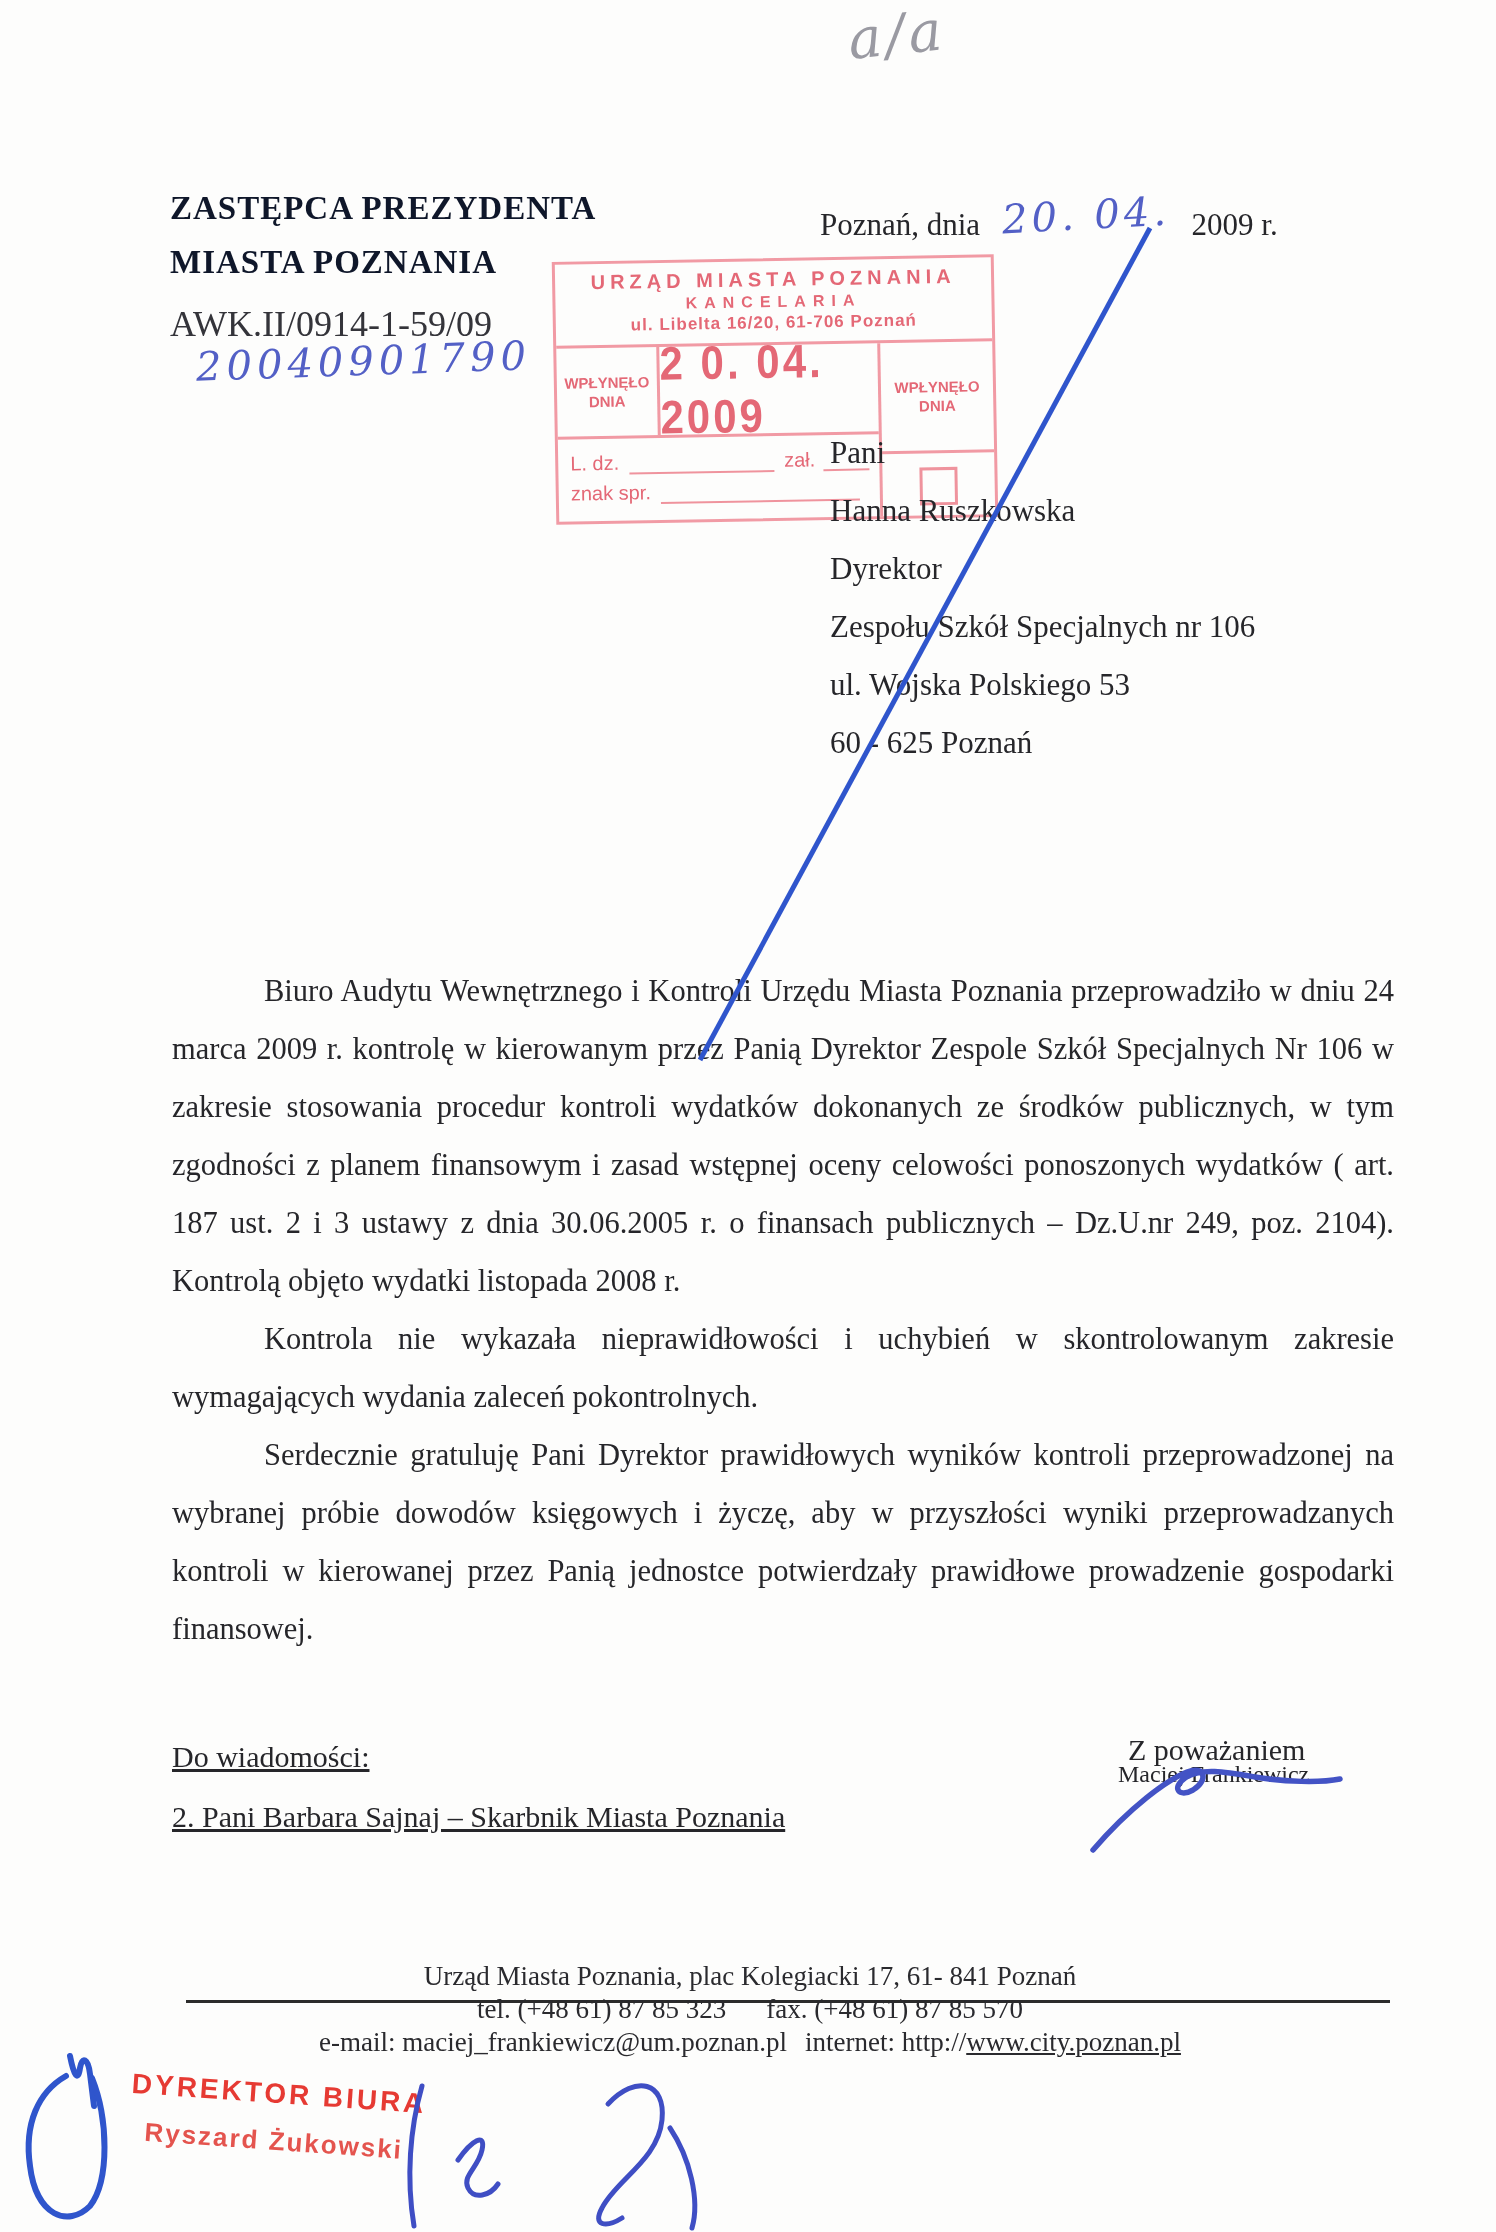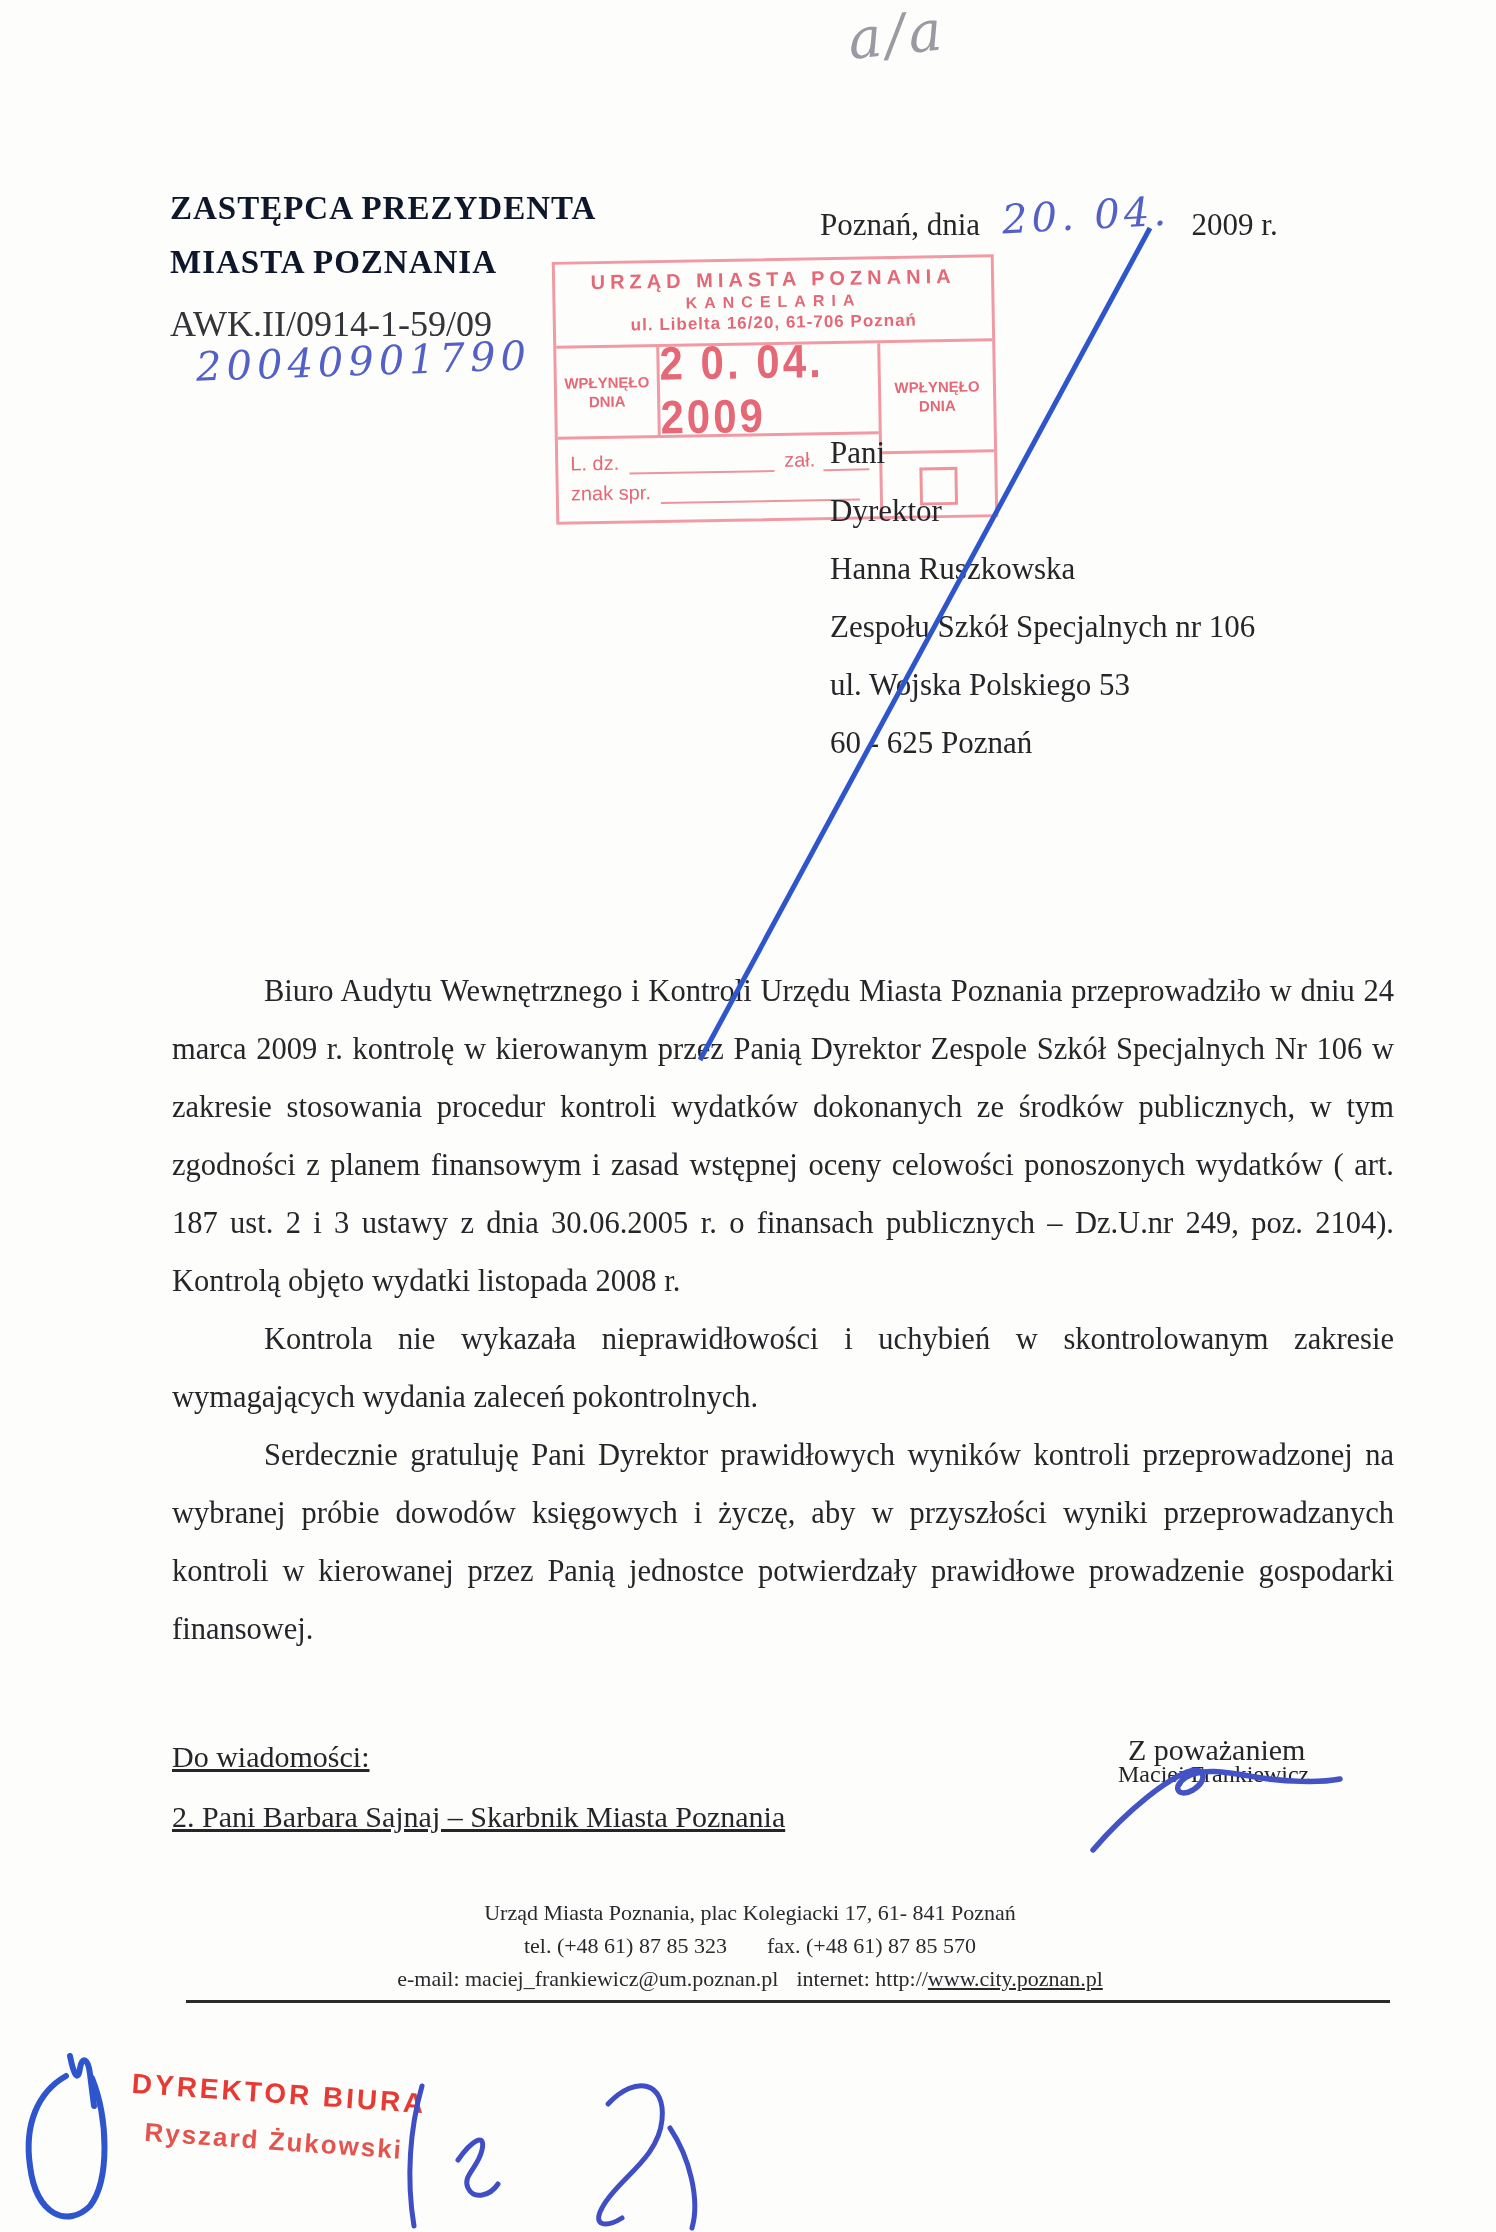--- a/index.html
+++ b/index.html
@@ -75,22 +75,22 @@
     color:#26262a;
   }
   
   .cc{position:absolute;left:172px;top:1740px;font-size:30px;text-decoration:underline;}
   .cc .cc-item{margin-top:26px;}
   .salutation{position:absolute;left:1128px;top:1733px;font-size:30px;}
   .signer{position:absolute;left:1118px;top:1761px;font-size:24px;}
   
   .footer-rule{position:absolute;left:186px;top:2000px;width:1204px;border-top:3px solid #2b2b2b;}
   .footer{
-    position:absolute;left:90px;top:1896px;width:1320px;text-align:center;
-    font-size:22px;line-height:33px;color:#2a2a2e;
+    position:absolute;left:90px;top:1960px;width:1320px;text-align:center;
+    font-size:27px;line-height:33px;color:#2a2a2e;
   }
   .footer .sp{display:inline-block;width:40px;}
   .footer .sp2{display:inline-block;width:18px;}
   .footer .u{text-decoration:underline;}
   
   .director-stamp{
     position:absolute;left:130px;top:2078px;transform:rotate(4deg);
     font-family:"Liberation Sans",sans-serif;z-index:2;
   }
   .director-stamp .d1{font-size:28px;font-weight:bold;letter-spacing:3px;color:#e63a33;}
@@ -142,22 +142,22 @@
       </div>
       <div class="stamp-right">
         <div class="wpl-cell2">WPŁYNĘŁO DNIA</div>
         <div class="minibox"></div>
       </div>
     </div>
   </div>
 
   <div class="recipient">
     <div>Pani</div>
+    <div>Hanna Ruszkowska</div>
     <div>Dyrektor</div>
-    <div>Hanna Ruszkowska</div>
     <div>Zespołu Szkół Specjalnych nr 106</div>
     <div>ul. Wojska Polskiego 53</div>
     <div>60 - 625 Poznań</div>
   </div>
 
   <svg class="stroke-svg" style="left:690px;top:220px;" width="470" height="850">
     <line x1="10" y1="840" x2="460" y2="8" stroke="#2f55cc" stroke-width="5"></line>
   </svg>
 
   <div class="letter-body">

